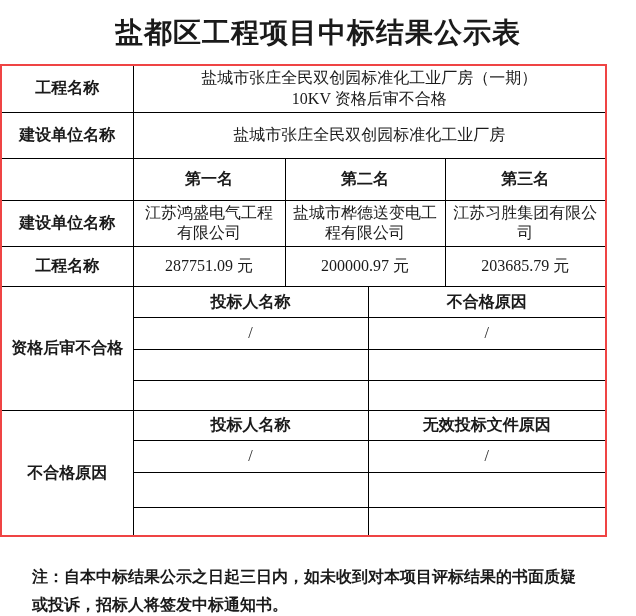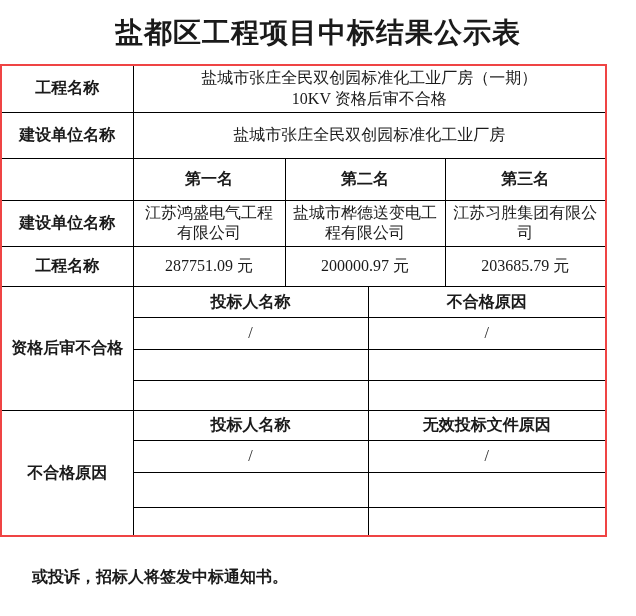--- a/index.html
+++ b/index.html
@@ -150,14 +150,15 @@
     <td colspan="2"></td>
   </tr>
   <tr class="r-inv-3">
     <td colspan="2"></td>
     <td colspan="2"></td>
   </tr>
 </tbody>
   </table>
 
 <div class="note">
+  <div>注：自本中标结果公示之日起三日内，如未收到对本项目评标结果的书面质疑</div>
   <div>或投诉，招标人将签发中标通知书。</div>
 </div>
 
 </body></html>

